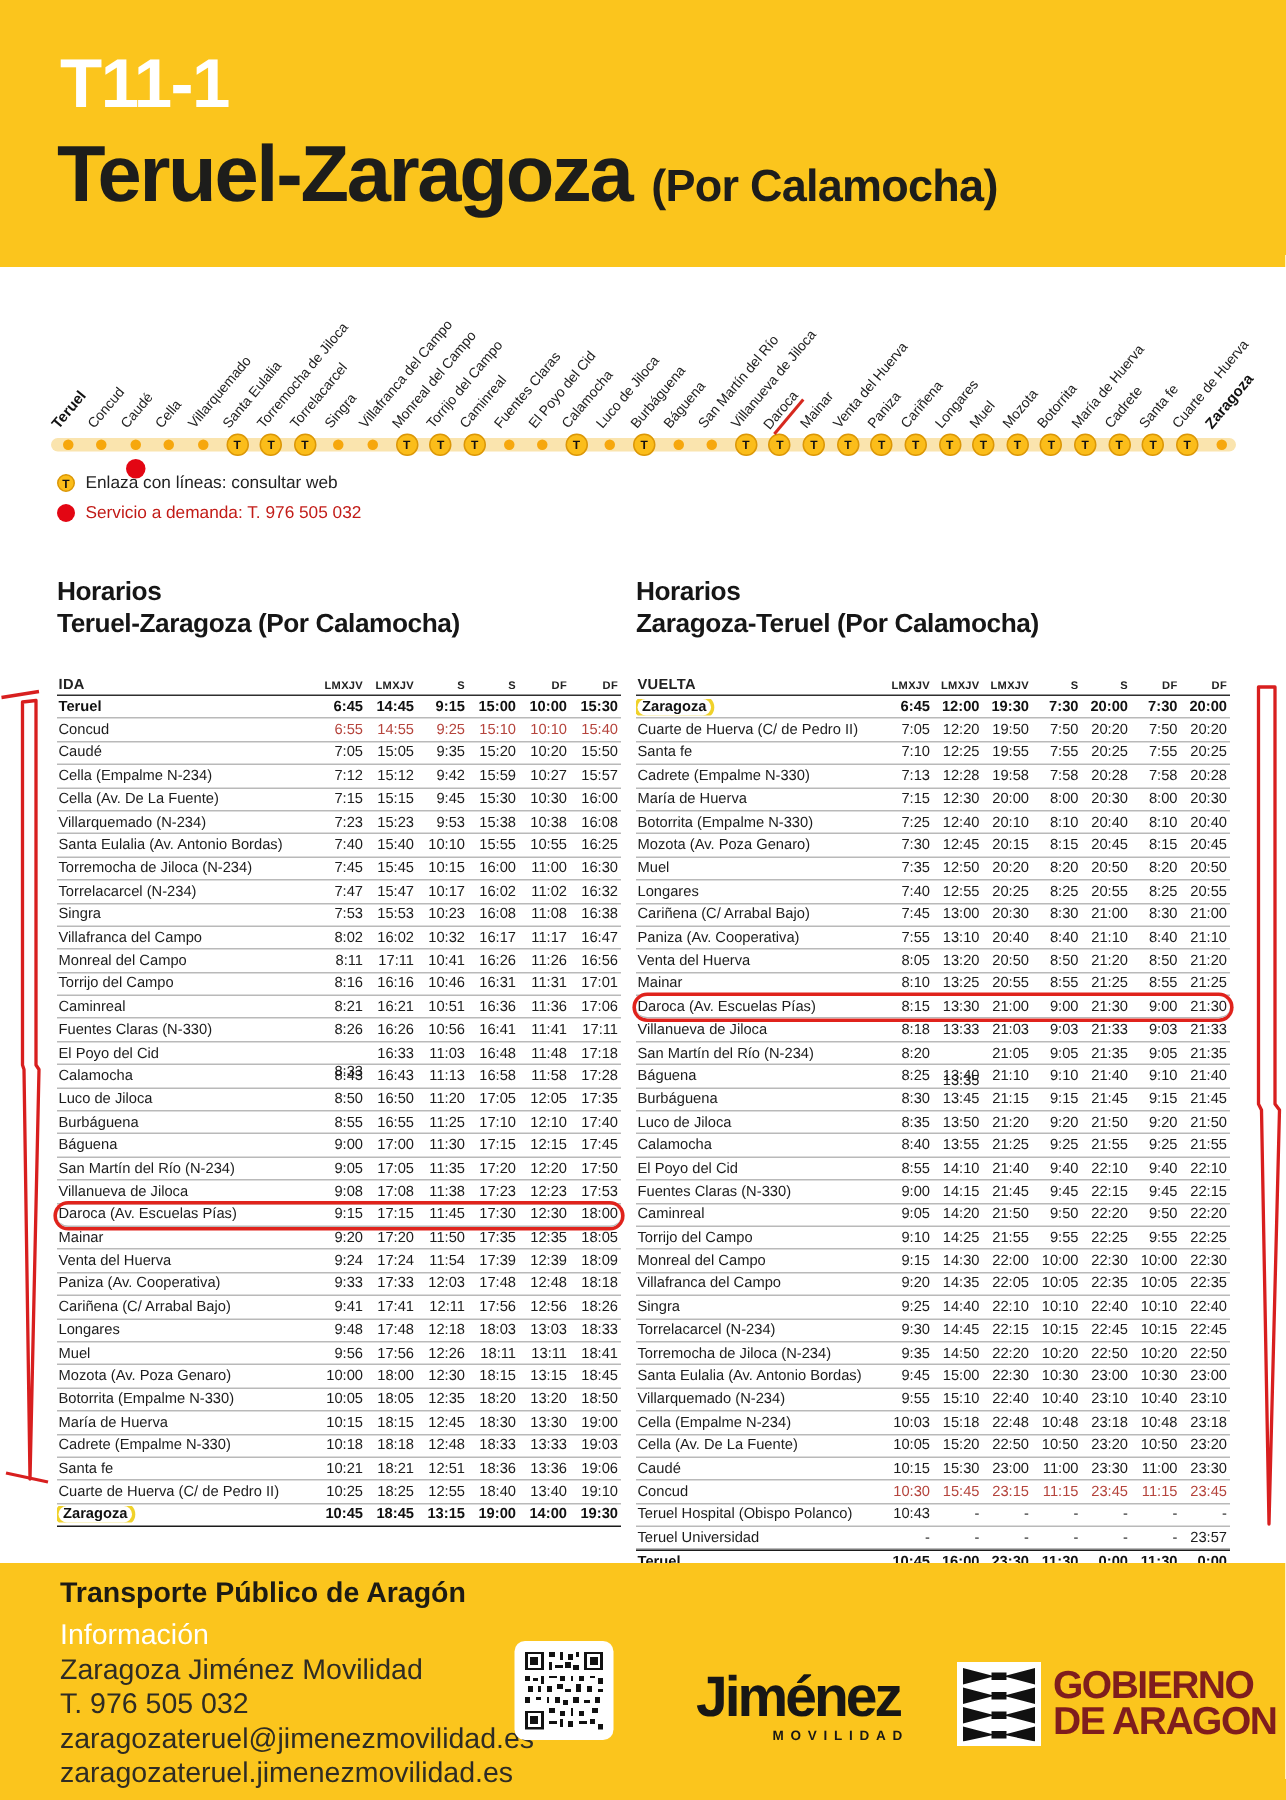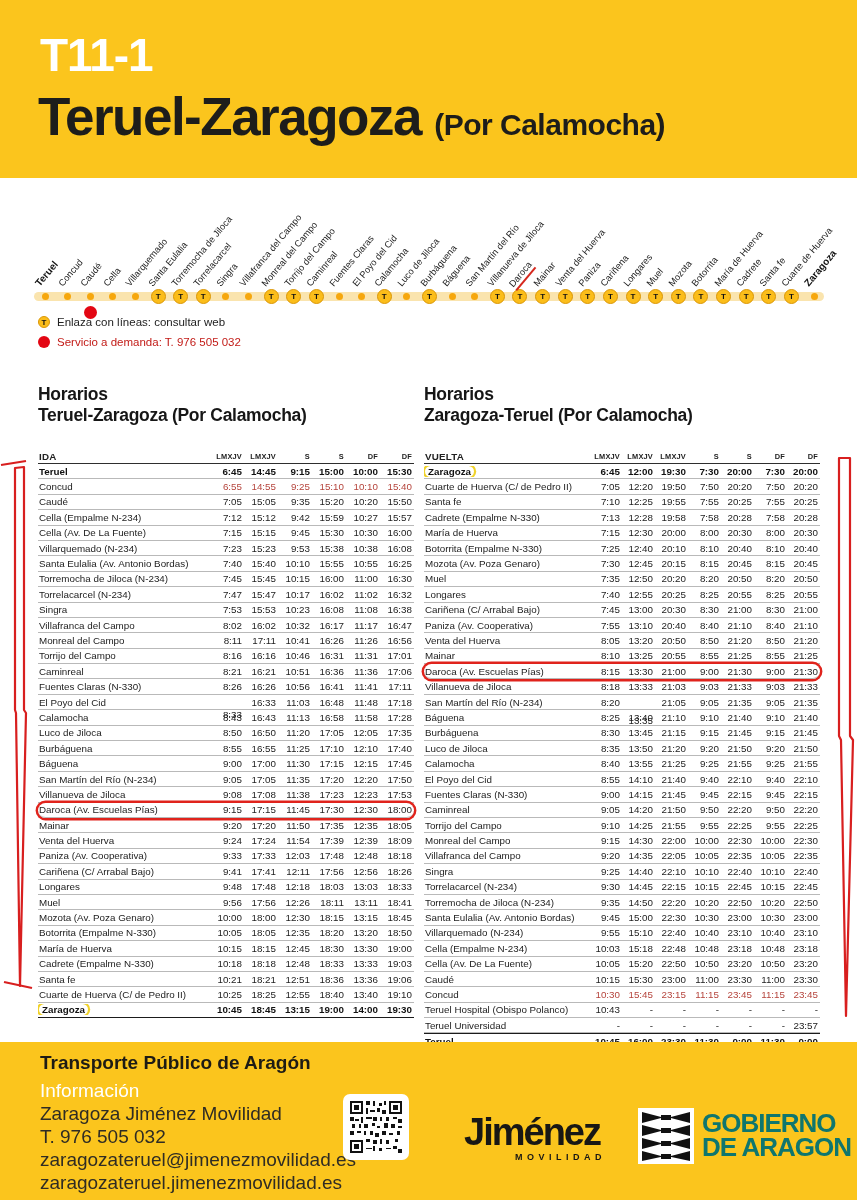--- a/index.html
+++ b/index.html
@@ -49,21 +49,21 @@
   
   .bottom-band{position:absolute;left:0;top:1042px;width:857px;height:158px;background:#FBC51D;}
   .f-line{position:absolute;left:40px;font-size:19px;color:#2f2c24;white-space:nowrap;}
   .f-title{font-weight:800;color:#1d1b15;}
   .f-info{color:#ffffff;}
   .qr-box{position:absolute;left:343px;top:1094px;width:66px;height:66px;background:#ffffff;border-radius:7px;}
   .qr-box svg{position:absolute;left:7px;top:7px;}
   .jimenez{position:absolute;left:452px;top:1113px;width:160px;text-align:center;color:#181715;}
   .jimenez .big{font-size:38px;font-weight:900;letter-spacing:-2px;line-height:1;}
   .jimenez .small{font-size:9px;font-weight:700;letter-spacing:4.5px;text-align:right;padding-right:6px;margin-top:1px;}
-  .gob{position:absolute;left:638px;top:1108px;display:flex;align-items:center;gap:8px;color:#0f766e;}
+  .gob{position:absolute;left:638px;top:1108px;display:flex;align-items:center;gap:8px;color:#7f1d1d;}
   .gob-mark{width:56px;height:56px;background:#ffffff;display:flex;align-items:center;justify-content:center;}
   .gob-text{font-size:26px;font-weight:900;line-height:0.92;letter-spacing:-1px;white-space:nowrap;}
 </style>
 </head>
 <body>
 
 <div class="top-band">
   <div class="line-code">T11-1</div>
   <div class="main-title">
     <span>Teruel-Zaragoza</span>

